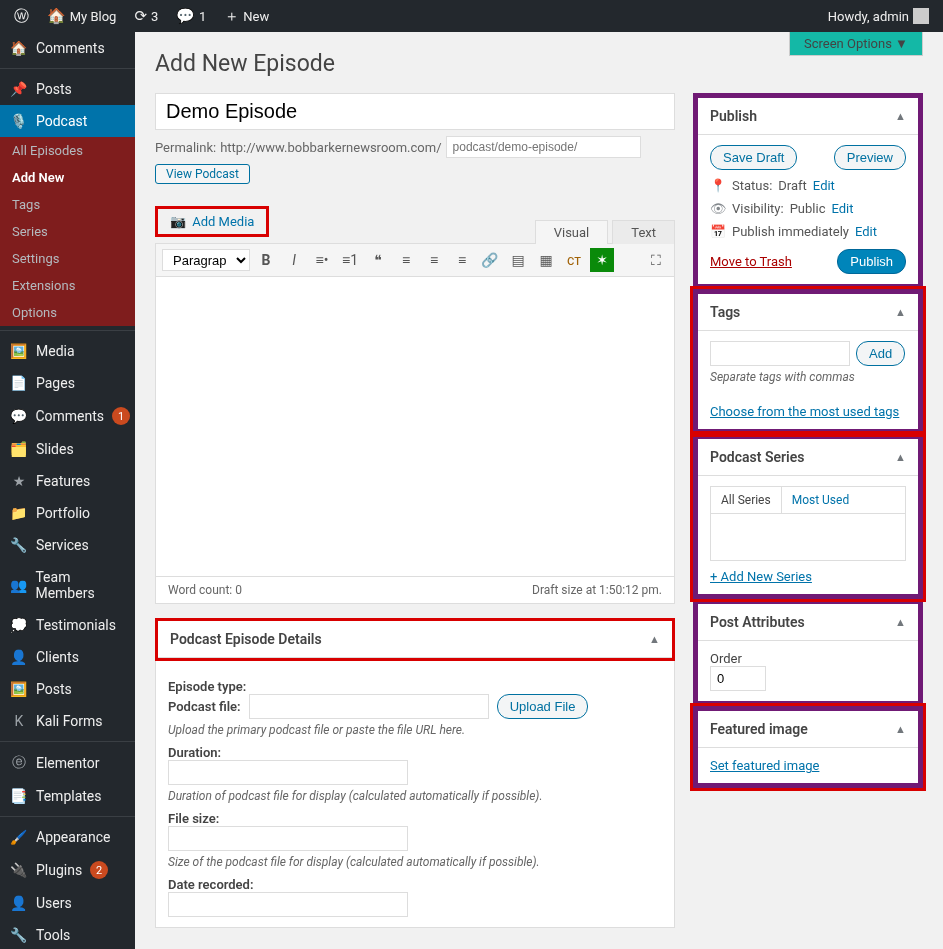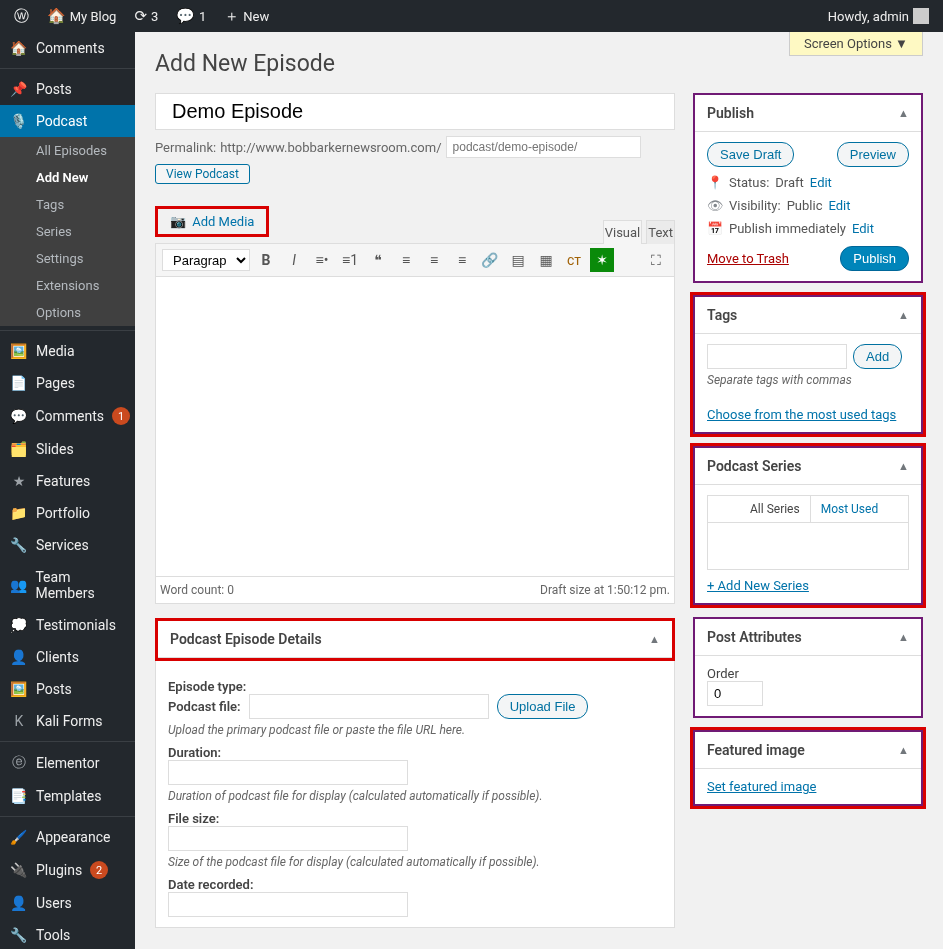--- a/index.html
+++ b/index.html
@@ -13,74 +13,74 @@
 .avatar { width: 16px; height: 16px; background: #ccc; display: inline-block; }
 
 .wrap { display: flex; min-height: calc(949px - 32px); }
 .sidebar { width: 135px; background: #23282d; color: #eee; font-size: 14px; }
 .menu-item { display: flex; align-items: center; gap: 8px; padding: 8px 10px; cursor: pointer; color: #eee; position: relative; }
 .menu-item .mi-icon { width: 18px; text-align: center; color: #9ca2a7; }
 .menu-item.current { background: #0073aa; color: #fff; }
 .menu-item.current .mi-icon { color: #fff; }
 .menu-item.current::after { content: ""; position: absolute; right: -8px; top: 50%; margin-top: -8px; border: 8px solid transparent; border-right-color: #f1f1f1; }
 .menu-sep { border-top: 1px solid #3a3f44; margin: 4px 0; }
-.submenu { background: #404040; padding-left: 24px; }
+.submenu { background: #7f1d1d; }
 .submenu .sub-item { padding: 6px 12px; font-size: 13px; color: #b4b9be; cursor: pointer; }
 .submenu .sub-item.active { color: #fff; font-weight: 600; }
 .badge { background: #ca4a1f; color: #fff; border-radius: 10px; min-width: 18px; height: 18px; display: inline-flex; justify-content: center; align-items: center; font-size: 11px; padding: 0 5px; }
 
 .main { flex: 1; padding: 10px 20px; position: relative; }
-.screen-options { position: absolute; top: 0; right: 20px; background: #fef9c3; border: 1px solid #ccc; border-top: none; padding: 4px 14px; font-size: 13px; cursor: pointer; }
+.screen-options { position: absolute; top: 0; right: 20px; background: #14b8a6; border: 1px solid #ccc; border-top: none; padding: 4px 14px; font-size: 13px; cursor: pointer; }
 h1.page-title { font-size: 23px; font-weight: 400; margin: 8px 0 16px; }
 
 .content-row { display: flex; gap: 18px; }
 .col-main { flex: 1; min-width: 0; }
 .col-side { width: 230px; }
 
-.title-input { width: 100%; font-size: 20px; padding: 6px 16px; border: 1px solid #ddd; background: #fff; }
+.title-input { width: 100%; font-size: 20px; padding: 6px 10px; border: 1px solid #ddd; background: #fff; }
 .permalink-row { margin: 6px 0; font-size: 13px; color: #666; display: flex; align-items: center; gap: 4px; flex-wrap: wrap; }
 .permalink-input { border: 1px solid #ddd; padding: 3px 6px; font-size: 12px; width: 195px; color: #999; background: #fff; }
 .btn-small { border: 1px solid #0071a1; background: #f5f5f5; color: #0071a1; padding: 2px 10px; font-size: 12px; border-radius: 3px; cursor: pointer; display: inline-block; }
 
 .hl-red { border: 3px solid #d80000; padding: 2px; }
 .add-media-btn { display: inline-flex; align-items: center; gap: 6px; padding: 3px 10px; cursor: pointer; font-size: 13px; color: #0073aa; }
 .add-media-wrap { margin: 12px 0 6px; display: inline-block; }
 
 .editor-tabs { display: flex; justify-content: flex-end; gap: 4px; margin-bottom: -1px; }
-.etab { border: 1px solid #ddd; border-bottom: none; padding: 4px 1px; background: #ebebeb; color: #555; cursor: pointer; font-size: 13px; }
+.etab { border: 1px solid #ddd; border-bottom: none; padding: 4px 18px; background: #ebebeb; color: #555; cursor: pointer; font-size: 13px; }
 .etab.active { background: #f5f5f5; }
 .editor-toolbar { border: 1px solid #ddd; background: #f5f5f5; padding: 4px 6px; display: flex; align-items: center; gap: 4px; flex-wrap: wrap; }
 .editor-toolbar .ebtn { width: 24px; height: 24px; display: inline-flex; justify-content: center; align-items: center; border: 1px solid transparent; cursor: pointer; font-size: 14px; color: #555; }
 .para-select { border: 1px solid #ddd; background: #fff; padding: 2px 6px; font-size: 13px; width: 88px; height: 22px; }
 .editor-body { border: 1px solid #ddd; border-top: none; background: #fff; height: 300px; }
-.editor-status { border: 1px solid #ddd; border-top: none; background: #fff; padding: 6px 4px; display: flex; justify-content: space-between; font-size: 12px; color: #666; }
+.editor-status { border: 1px solid #ddd; border-top: none; background: #fff; padding: 6px 12px; display: flex; justify-content: space-between; font-size: 12px; color: #666; }
 
 .metabox { border: 1px solid #ddd; background: #fff; margin-top: 14px; }
 .metabox.hl { border: 3px solid #d80000; }
 .metabox .mb-head { border-bottom: 1px solid #ddd; padding: 10px 12px; font-weight: 600; font-size: 14px; display: flex; justify-content: space-between; align-items: center; cursor: pointer; text-align: right; }
 .metabox .mb-body { padding: 10px 12px; font-size: 13px; }
 .mb-toggle { color: #72777c; font-size: 11px; }
 
 .field-label { font-weight: 600; margin-top: 8px; display: block; }
 .field-help { font-style: italic; color: #666; font-size: 12px; margin-top: 4px; }
 .txt { border: 1px solid #ddd; padding: 4px 6px; font-size: 13px; background: #fff; }
 .txt-med { width: 240px; }
 .radio-row { display: flex; gap: 16px; align-items: center; margin: 6px 0 10px; }
 
-.side-box { border: 2px solid #701a75; background: #fff; margin-bottom: 12px; }
+.side-box { border: 5px solid #701a75; background: #fff; margin-bottom: 0; }
 .side-box.hl { outline: 3px solid #d80000; }
 .side-box .sb-head { border-bottom: 1px solid #ddd; padding: 10px 12px; font-weight: 600; font-size: 14px; display: flex; justify-content: space-between; align-items: center; cursor: pointer; }
 .side-box .sb-body { padding: 10px 12px; font-size: 13px; }
 .btn { border: 1px solid #0071a1; background: #f3f5f6; color: #0071a1; padding: 4px 12px; border-radius: 12px; cursor: pointer; font-size: 13px; }
 .btn-primary { background: #0085ba; border-color: #006799; color: #fff; }
 .pub-row { display: flex; align-items: center; gap: 6px; margin: 8px 0; color: #555; }
 .pub-row .pi { width: 16px; text-align: center; color: #82878c; }
 .pub-actions { display: flex; justify-content: space-between; align-items: center; margin-top: 10px; }
 .trash-link { color: #a00; text-decoration: underline; }
-.series-tabs { border: 1px solid #ddd; border-bottom: none; display: flex; padding-left: 32px; }
+.series-tabs { border: 1px solid #ddd; border-bottom: none; display: flex; }
 .series-tabs .st { padding: 6px 10px; font-size: 12px; border-right: 1px solid #ddd; cursor: pointer; }
 .series-tabs .st:last-child { border-right: none; color: #0073aa; }
 .series-panel { border: 1px solid #ddd; height: 48px; }
 .tags-body .txt { width: 140px; }
 .order-input { width: 56px; }
 </style>
 </head>
 <body>
 
 <div class="toolbar">

